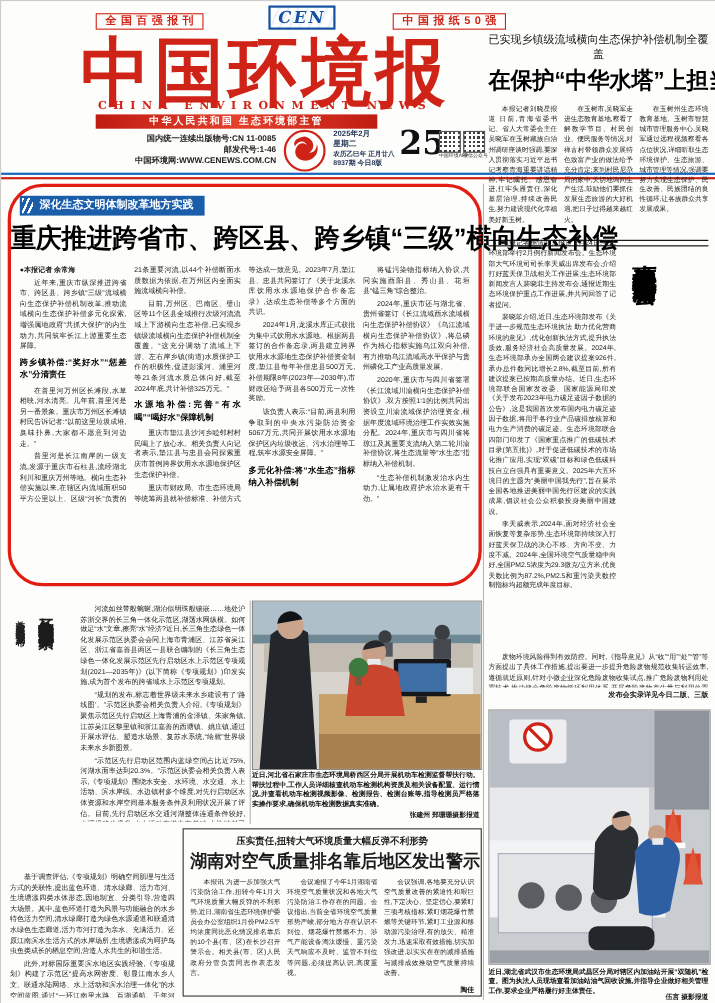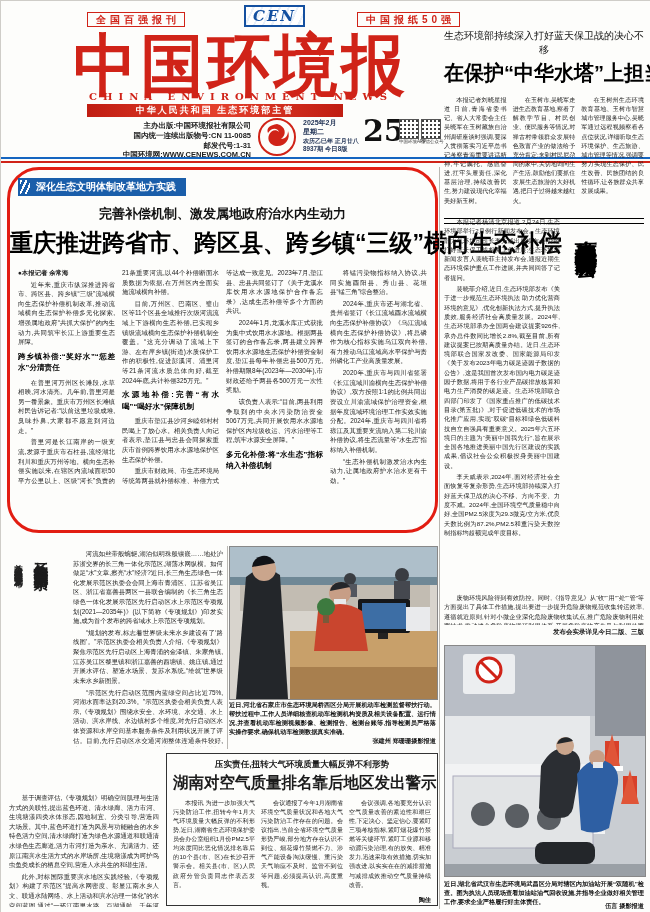--- a/index.html
+++ b/index.html
@@ -75,23 +75,22 @@
   </div>
   <div class="abs" style="left:320px;top:8px;margin-left:36px;">
     <span class="badge">中国报纸50强</span>
   </div>
 
   <div class="abs serif" id="paper-title" style="left:42px;top:22px;width:396px;text-align:center;">中国环境报</div>
   <div class="abs serif" id="paper-title-en" style="left:42px;top:90px;width:396px;text-align:center;">CHINA ENVIRONMENT NEWS</div>
   <div class="abs" id="supervisor" style="left:86px;top:103px;width:256px;height:13px;">中华人民共和国 生态环境部主管</div>
 
   <div class="abs" style="left:8px;top:120px;width:242px;">
-    <div class="publine">主办出版:中国环境报社有限公司</div>
     <div class="publine">国内统一连续出版物号:CN 11-0085</div>
-    <div class="publine">邮发代号:1-31</div>
+    <div class="publine">邮发代号:1-46</div>
     <div class="publine">中国环境网:WWW.CENEWS.COM.CN</div>
   </div>
 
   <div class="abs" style="left:256px;top:116px;">
     <svg width="40" height="40" viewBox="0 0 40 40">
       <circle cx="20" cy="20" r="18" fill="none" stroke="#d02318" stroke-width="2"></circle>
       <path d="M20 7 C 29 9 30 18 24 22 C 29 22 31 18 31 14 C 34 22 28 30 19 29
                C 13 28 10 23 12 18 C 14 13 19 12 22 15 C 20 10 14 11 11 16
                C 9 11 13 8 20 7 Z" fill="#d02318"></path>
     </svg>
@@ -114,36 +113,35 @@
   </div>
   <div class="abs" style="left:420px;top:118px;">
     <div class="qr"></div>
     <div class="qr-label">微信公众号</div>
   </div>
 
   <div class="abs" id="rule-blue" style="left:0;top:156px;width:650px;"></div>
   <div class="abs" id="rule-red" style="left:0;top:160px;width:650px;"></div>
 
   <div class="abs" style="left:443px;top:28px;width:200px;">
-    <div class="kicker">生态环境部持续深入打好蓝天保卫战的决心不移</div>
+    <div class="kicker">已实现乡镇级流域横向生态保护补偿机制全覆盖</div>
     <div class="headline-lg" style="margin-top:3px;">在保护“中华水塔”上担当作为</div>
     <div class="bodytext just cols3" style="margin-top:8px;height:118px;overflow:hidden;font-size:6.1px;">
       <p>本报记者刘晓星报道 日前,青海省委书记、省人大常委会主任吴晓军在玉树藏族自治州调研座谈时强调,要深入贯彻落实习近平总书记考察青海重要讲话精神,牢记嘱托、感恩奋进,扛牢头雁责任,深化基层治理,持续改善民生,努力建设现代化幸福美好新玉树。</p>
       <p>在玉树市,吴晓军走进生态教育基地,察看了解教学节目、村民创业、便民服务等情况,对禅古村带领群众发展特色致富产业的做法给予充分肯定;来到村民尼尕周的家中,关切地询问生产生活,鼓励他们要抓住发展生态旅游的大好机遇,把日子过得越来越红火。</p>
       <p>在玉树州生态环境教育基地、玉树市智慧城市管理服务中心,吴晓军通过远程视频察看各点位状况,详细听取生态环境保护、生态旅游、城市管理等情况,强调要努力实现生态保护、民生改善、民族团结的良性循环,让各族群众共享发展成果。</p>
 
     </div>
     <div class="dbl-rule" style="margin-top:5px;"></div>
   </div>
 
   <div class="abs" id="main-box" style="left:6px;top:166px;width:425px;height:360px;padding:0;border-radius:32px;">
     <div style="margin:6px 0 0 8px;">
       <span id="main-tag">深化生态文明体制改革地方实践</span>
     </div>
-    <div class="deck" style="margin-top:9px;">完善补偿机制、激发属地政府治水内生动力</div>
     <div class="headline-xl" style="margin-top:5px;">重庆推进跨省市、跨区县、跨乡镇“三级”横向生态补偿</div>
     <div class="bodytext just cols4" style="margin:9px 8px 0 8px;height:258px;overflow:hidden;">
       <p class="byline-lead">●本报记者 余常海</p>
       <p>近年来,重庆市纵深推进跨省市、跨区县、跨乡镇“三级”流域横向生态保护补偿机制改革,推动流域横向生态保护补偿多元化探索,增强属地政府“共抓大保护”的内生动力,共同筑牢长江上游重要生态屏障。</p>
       <div class="colsub">跨乡镇补偿:“奖好水”“惩差水”分清责任</div>
       <p>在普里河万州区长滩段,水草相映,河水清亮。几年前,普里河是另一番景象。重庆市万州区长滩镇村民告诉记者:“以前这里垃圾成堆,臭味扑鼻,大家都不愿意到河边走。”</p>
       <p>普里河是长江南岸的一级支流,发源于重庆市石柱县,流经湖北利川和重庆万州等地。横向生态补偿实施以来,在辖区内流域面积50平方公里以上、区级“河长”负责的21条重要河流,以44个补偿断面水质数据为依据,在万州区内全面实施流域横向补偿。</p>
       <p>目前,万州区、巴南区、璧山区等11个区县全域推行次级河流流域上下游横向生态补偿,已实现乡镇级流域横向生态保护补偿机制全覆盖。“这充分调动了流域上下游、左右岸乡镇(街道)水质保护工作的积极性,促进彭溪河、浦里河等21条河流水质总体向好,截至2024年底,共计补偿325万元。”</p>
       <div class="colsub">水源地补偿:完善“有水喝”“喝好水”保障机制</div>
       <p>重庆市垫江县沙河乡睦邻村村民喝上了放心水。相关负责人向记者表示,垫江县与忠县会同探索重庆市首例跨界饮用水水源地保护区生态保护补偿。</p>

